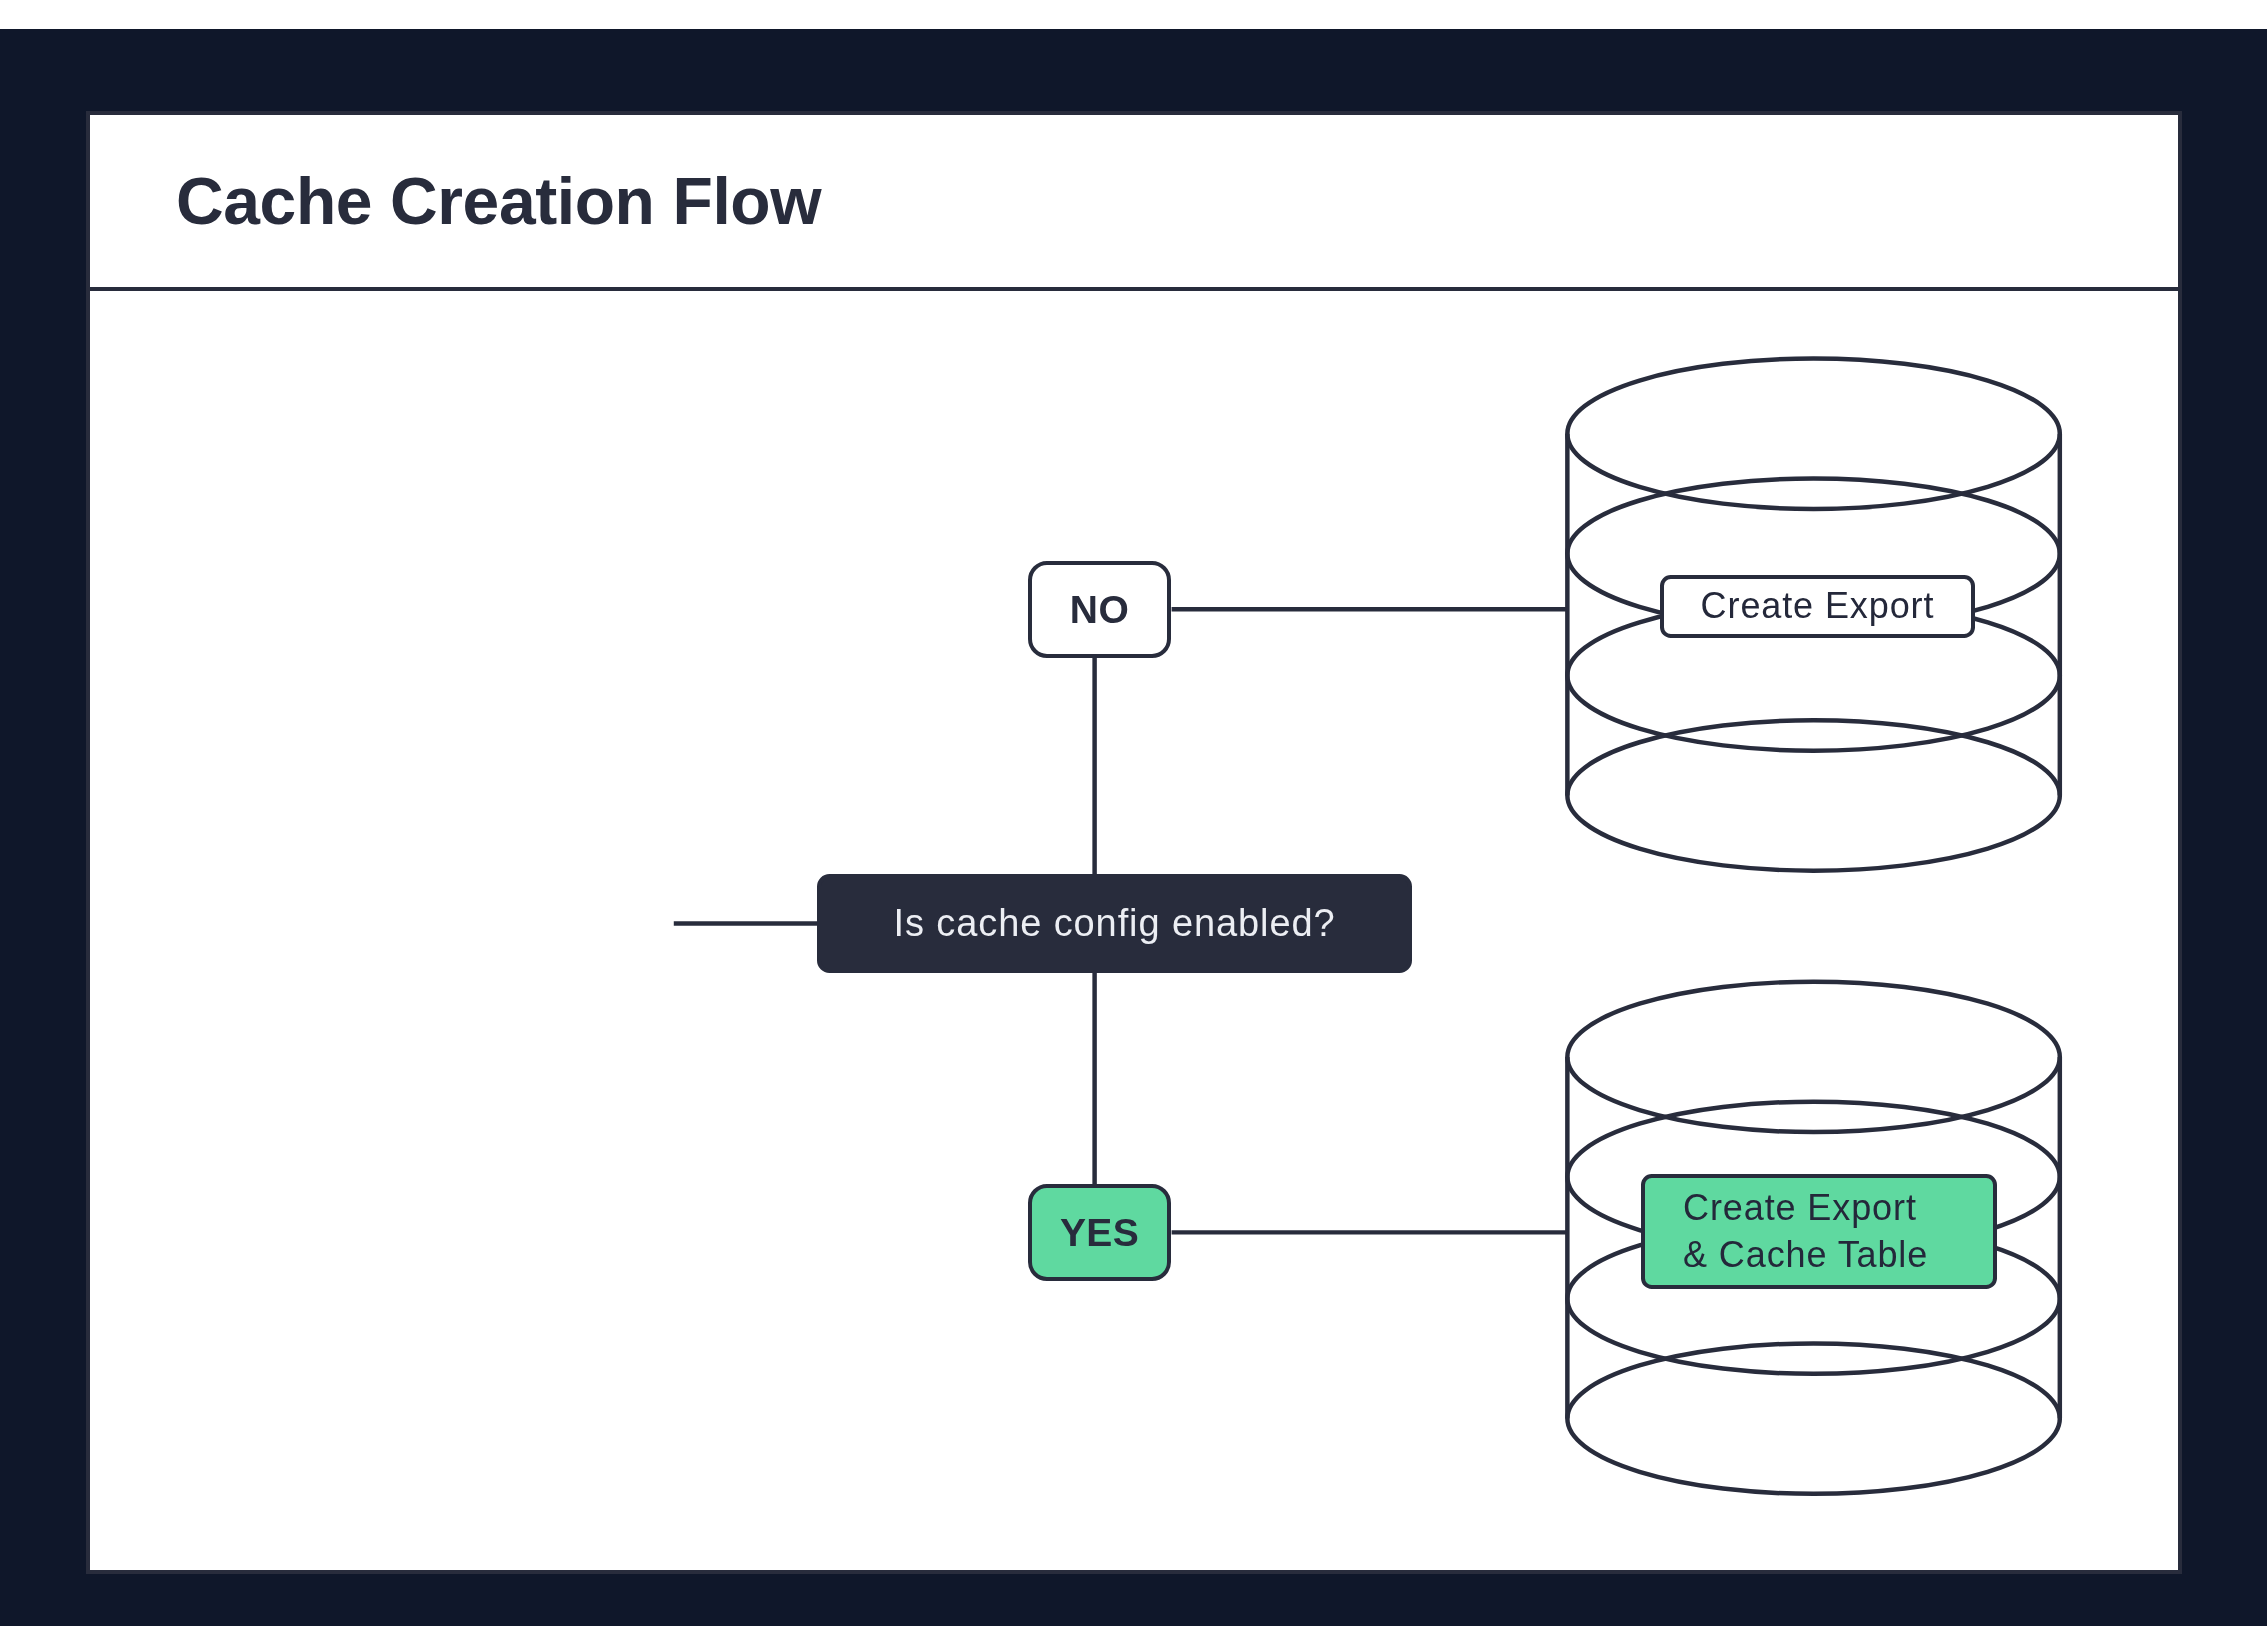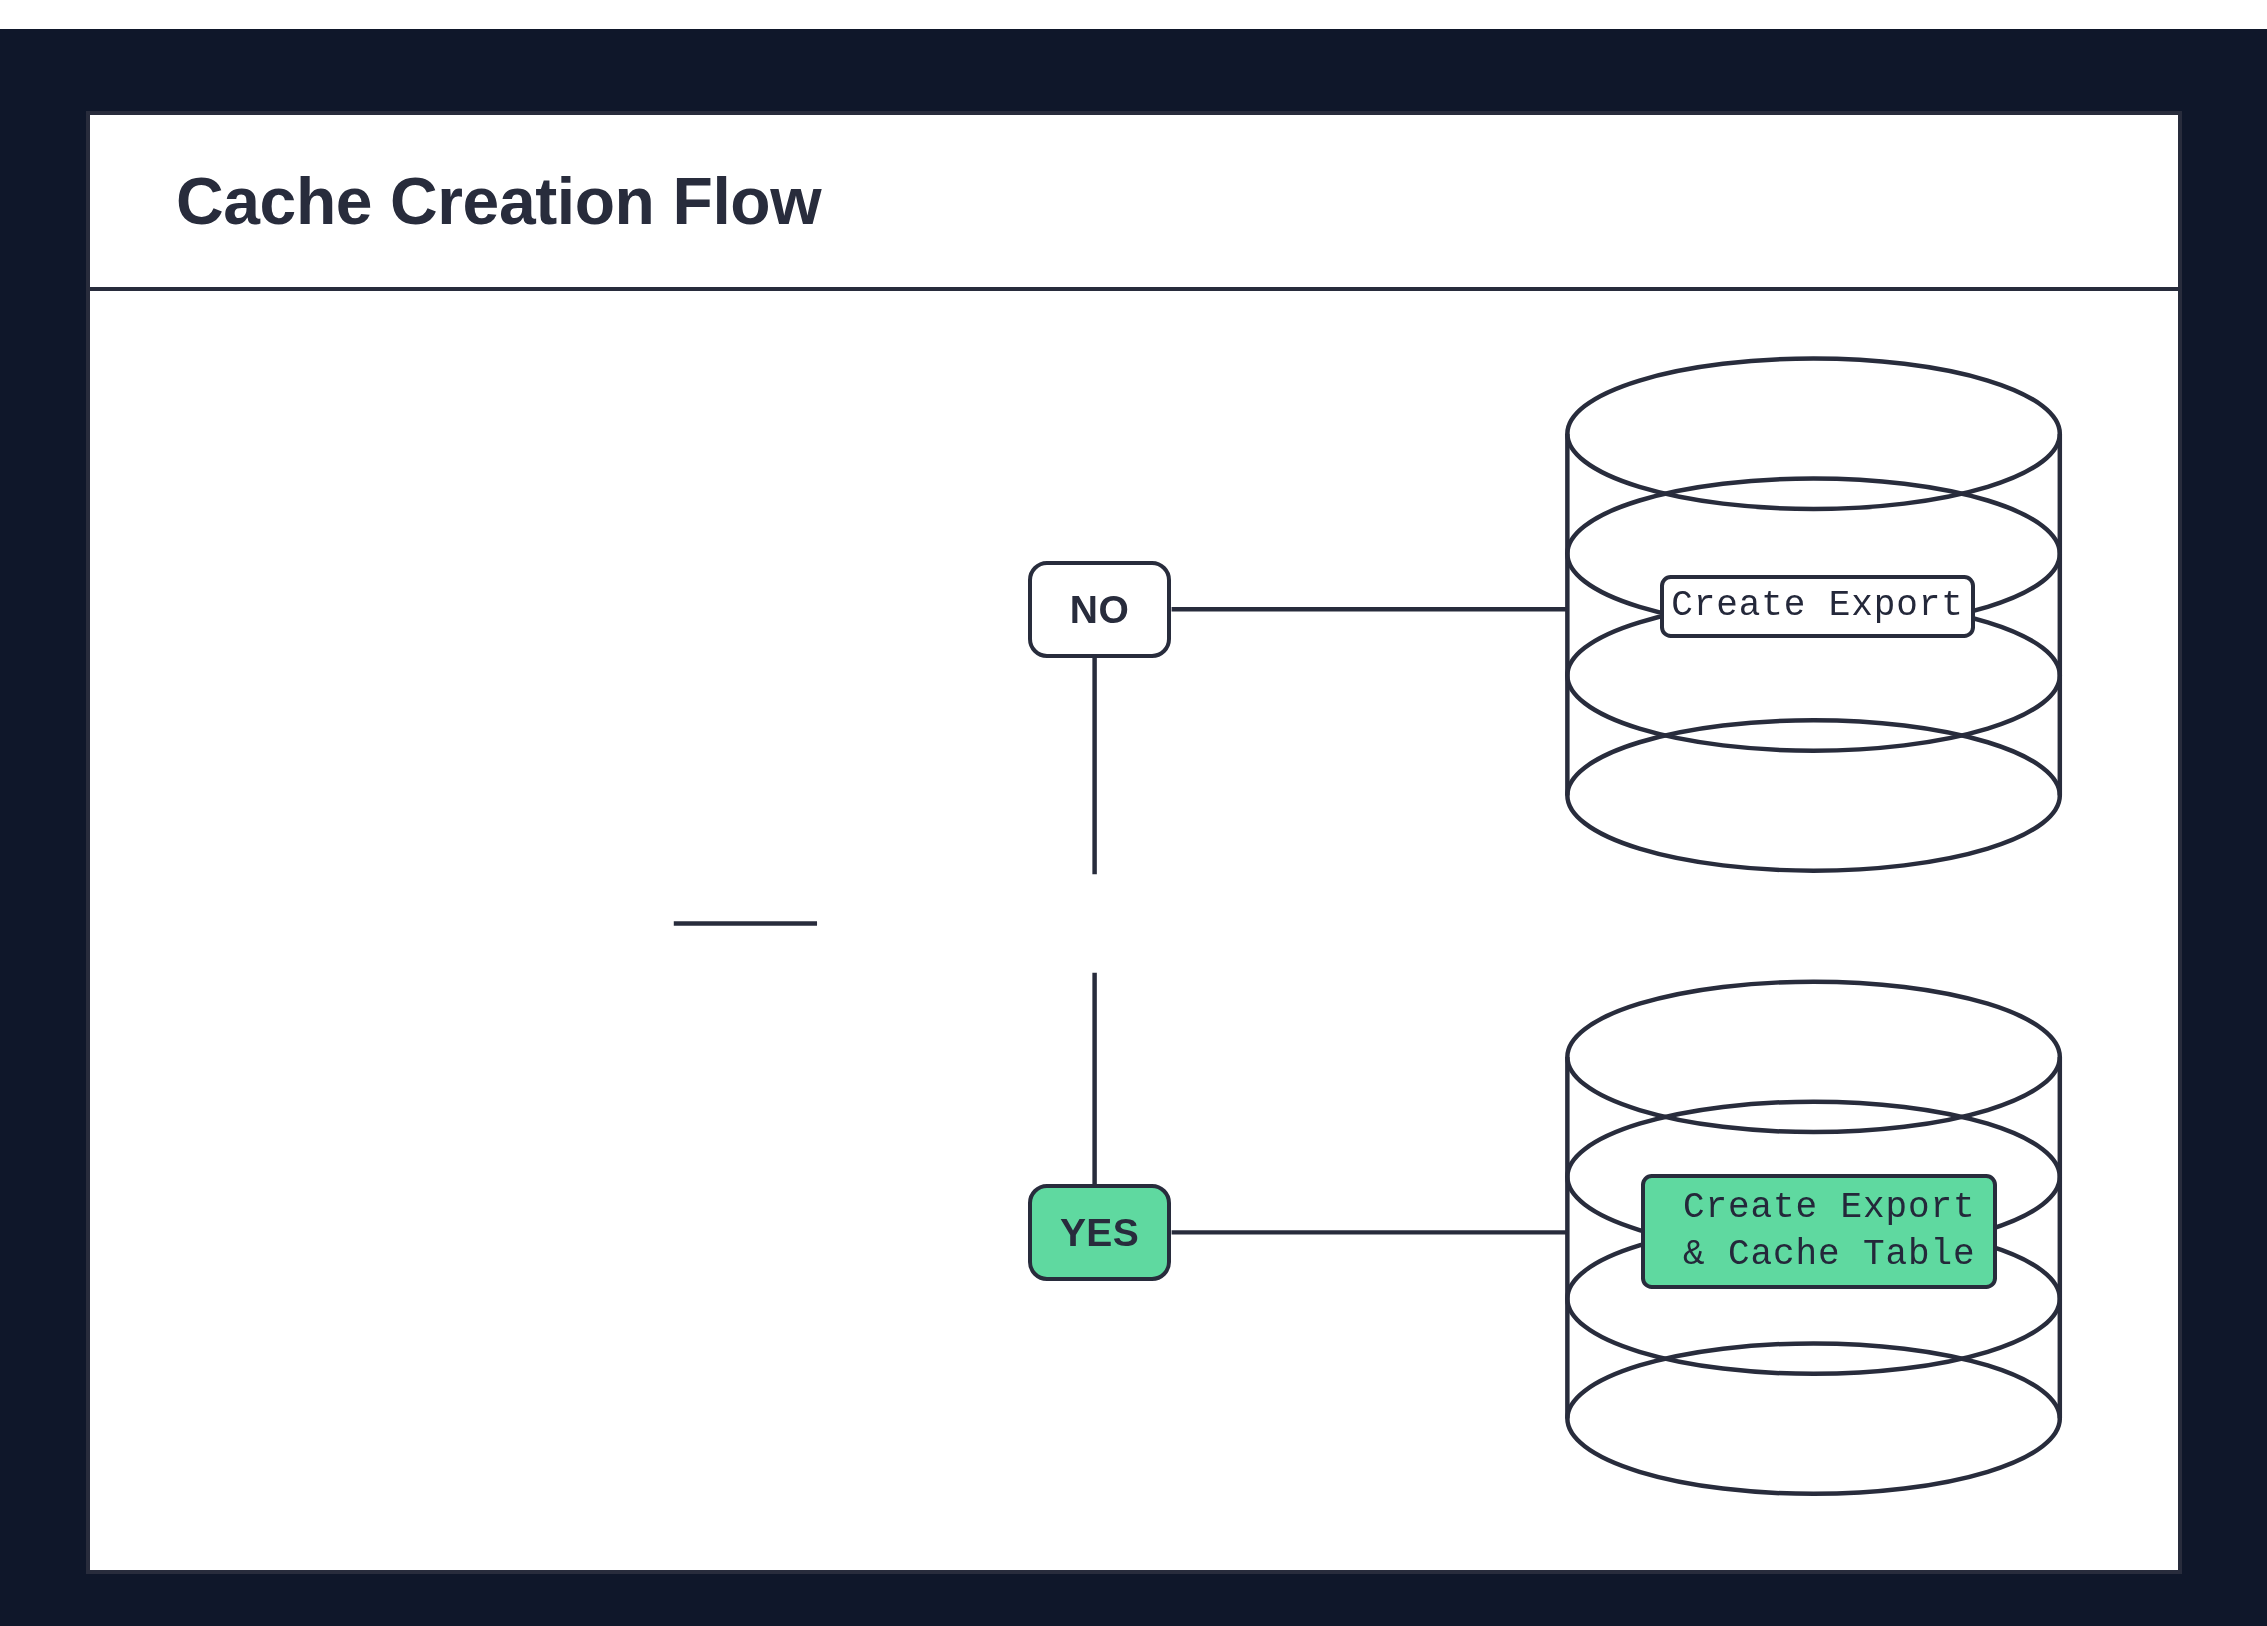--- a/index.html
+++ b/index.html
@@ -67,21 +67,21 @@
   
   .node {
     position: absolute;
     box-sizing: border-box;
     display: flex;
     align-items: center;
     justify-content: center;
     text-align: center;
     border: 4.5px solid #282c3c;
     border-radius: 12.5px;
-    font-family: Liberation Mono, monospace;
+    font-family: Liberation Sans, sans-serif;
     white-space: pre;
     line-height: 1.28;
   }
 
   .node-run-saved-query {
     left: 283px;
     top: 845px;
     width: 390px;
     height: 99px;
     background: #5fd9a0;
@@ -193,20 +193,21 @@
         <line x1="2300" y1="1148" x2="2300" y2="1552"></line>
         <ellipse cx="2025" cy="1148" rx="275" ry="84"></ellipse>
         <ellipse cx="2025" cy="1282" rx="275" ry="84"></ellipse>
         <ellipse cx="2025" cy="1418" rx="275" ry="84"></ellipse>
         <ellipse cx="2025" cy="1552" rx="275" ry="84"></ellipse>
       </g>
     </g>
   </svg>
 
 
+  <div class="node node-decision">Is cache config enabled?</div>
 
   <div class="node node-branch node-no">NO</div>
 
   <div class="node node-branch node-yes">YES</div>
 
   <div class="node node-db-label node-create-export">Create Export</div>
 
   <div class="node node-db-label node-create-export-cache">
     <span class="line">Create Export</span>
     <span class="line">&amp; Cache Table</span>

